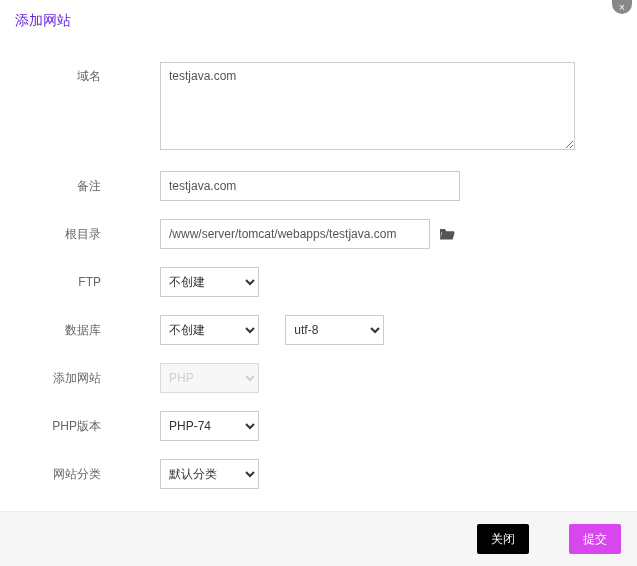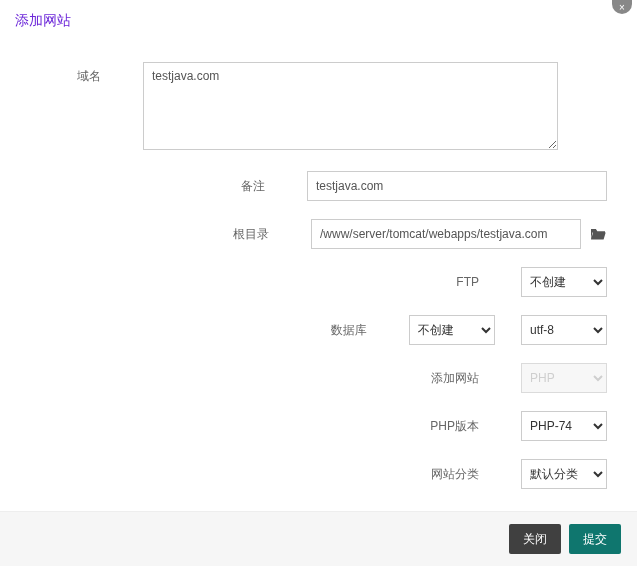--- a/index.html
+++ b/index.html
@@ -32,24 +32,24 @@
       font-size: 10px;
       cursor: pointer;
     }
     .form-body {
       padding: 20px 30px 20px 30px;
     }
     .form-row {
       display: flex;
       align-items: flex-start;
       margin-bottom: 18px;
+      gap: 17px;
     }
     .form-row.align-center {
       align-items: center;
-      justify-content: flex-end;
     }
     .form-label {
       width: 85px;
       text-align: right;
       padding-right: 14px;
       color: #666;
       font-size: 12px;
       padding-top: 6px;
     }
     .form-row.align-center .form-label {
@@ -93,21 +93,21 @@
       padding: 0 4px;
       font-size: 12px;
       outline: none;
       background: #fff;
       color: #333;
     }
     select.select:disabled {
       background: #f5f5f5;
       color: #bbb;
     }
-    .select-sm { width: 86px; }
+    .select-sm { width: 99px; }
     .select-gap { margin-left: 23px; }
     .dialog-footer {
       position: absolute;
       bottom: 0;
       left: 0;
       right: 0;
       background: #f6f6f6;
       border-top: 1px solid #eee;
       padding: 12px 16px;
       display: flex;
@@ -116,22 +116,22 @@
     }
     .btn {
       height: 30px;
       padding: 0 14px;
       border: none;
       border-radius: 2px;
       font-size: 12px;
       cursor: pointer;
       color: #fff;
     }
-    .btn-cancel { background: #404040; }
-    .btn-submit { background: #0f766e; }
+    .btn-cancel { background: #000000; }
+    .btn-submit { background: #d946ef; margin-left: 32px; }
     .root-row {
       display: flex;
       align-items: center;
     }
   </style>
 </head>
 <body>
 
 <div class="close-corner">×</div>
 

